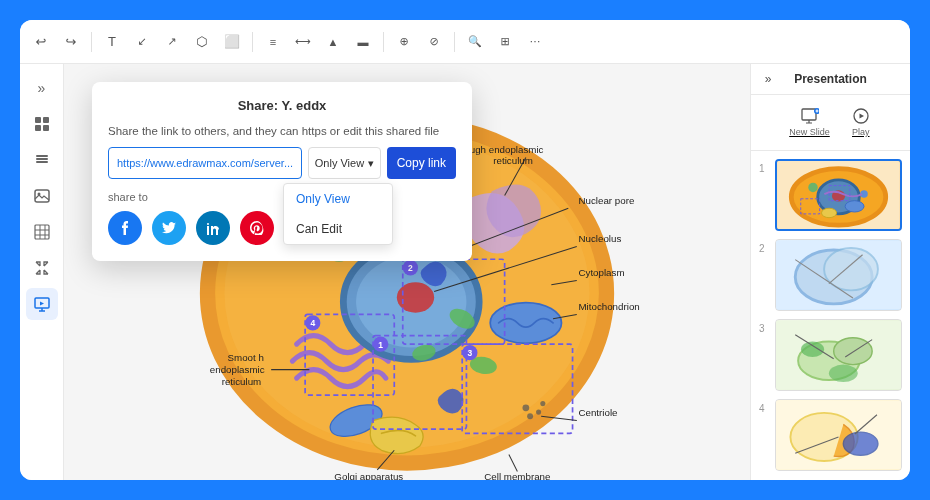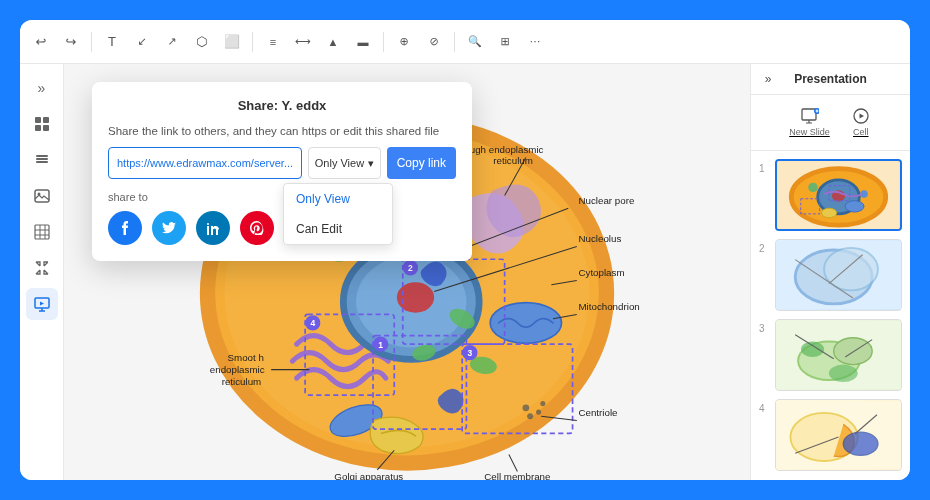--- a/index.html
+++ b/index.html
@@ -230,21 +230,21 @@
       display: flex;
       align-items: center;
       gap: 4px;
       cursor: pointer;
       background: #fff;
       white-space: nowrap;
       color: #333;
     }
     .copy-link-btn {
       height: 32px;
-      background: #3b82f6;
+      background: #1d4ed8;
       color: #fff;
       border: none;
       border-radius: 4px;
       padding: 0 10px;
       font-size: 12px;
       font-weight: 500;
       cursor: pointer;
       white-space: nowrap;
     }
 
@@ -550,21 +550,21 @@
           </div>
           <span class="panel-tool-label">New Slide</span>
         </div>
         <div class="panel-tool-btn">
           <div class="panel-tool-icon">
             <svg width="16" height="16" viewBox="0 0 16 16" fill="none">
               <circle cx="8" cy="8" r="7" stroke="#555" stroke-width="1.3"></circle>
               <path d="M 6.5 5.5 L 11 8 L 6.5 10.5 Z" fill="#555"></path>
             </svg>
           </div>
-          <span class="panel-tool-label">Cell</span>
+          <span class="panel-tool-label">Play</span>
         </div>
       </div>
 
       <div class="slides-list">
 
         <div class="slide-item">
           <span class="slide-number">1</span>
           <div class="slide-thumb active-slide thumb-1">
             <svg width="100%" height="100%" viewBox="0 0 130 72" xmlns="http://www.w3.org/2000/svg">
               <rect width="130" height="72" fill="#fce8c3"></rect>

